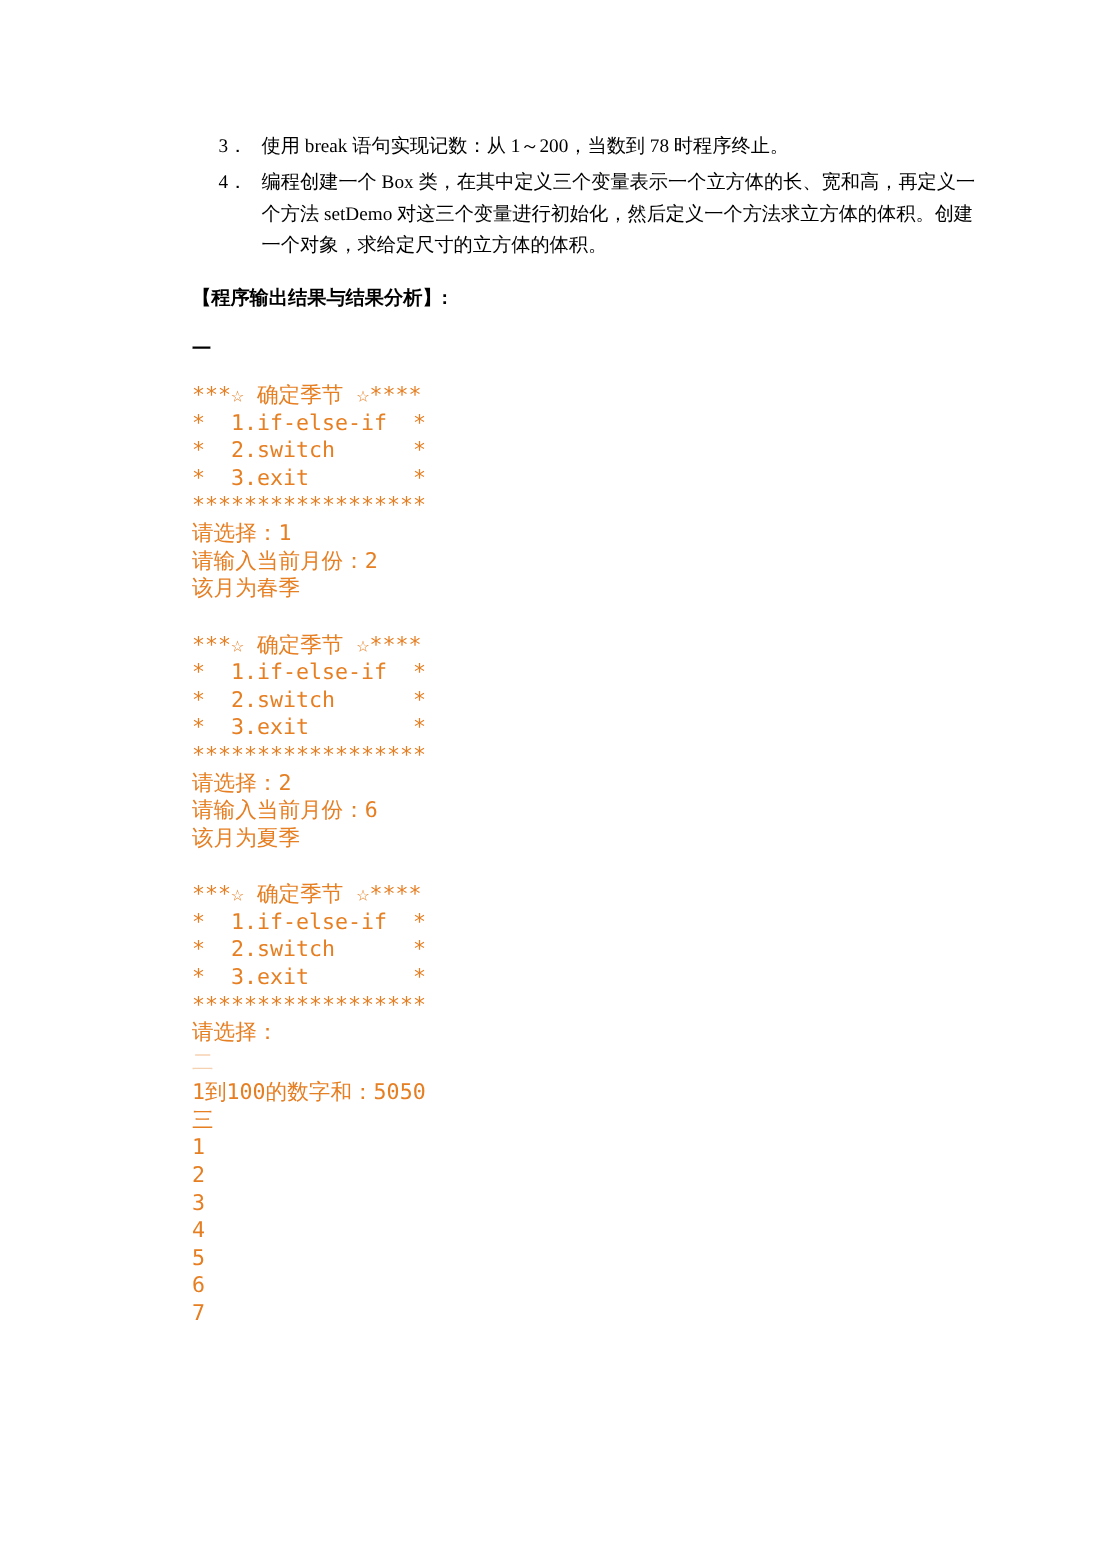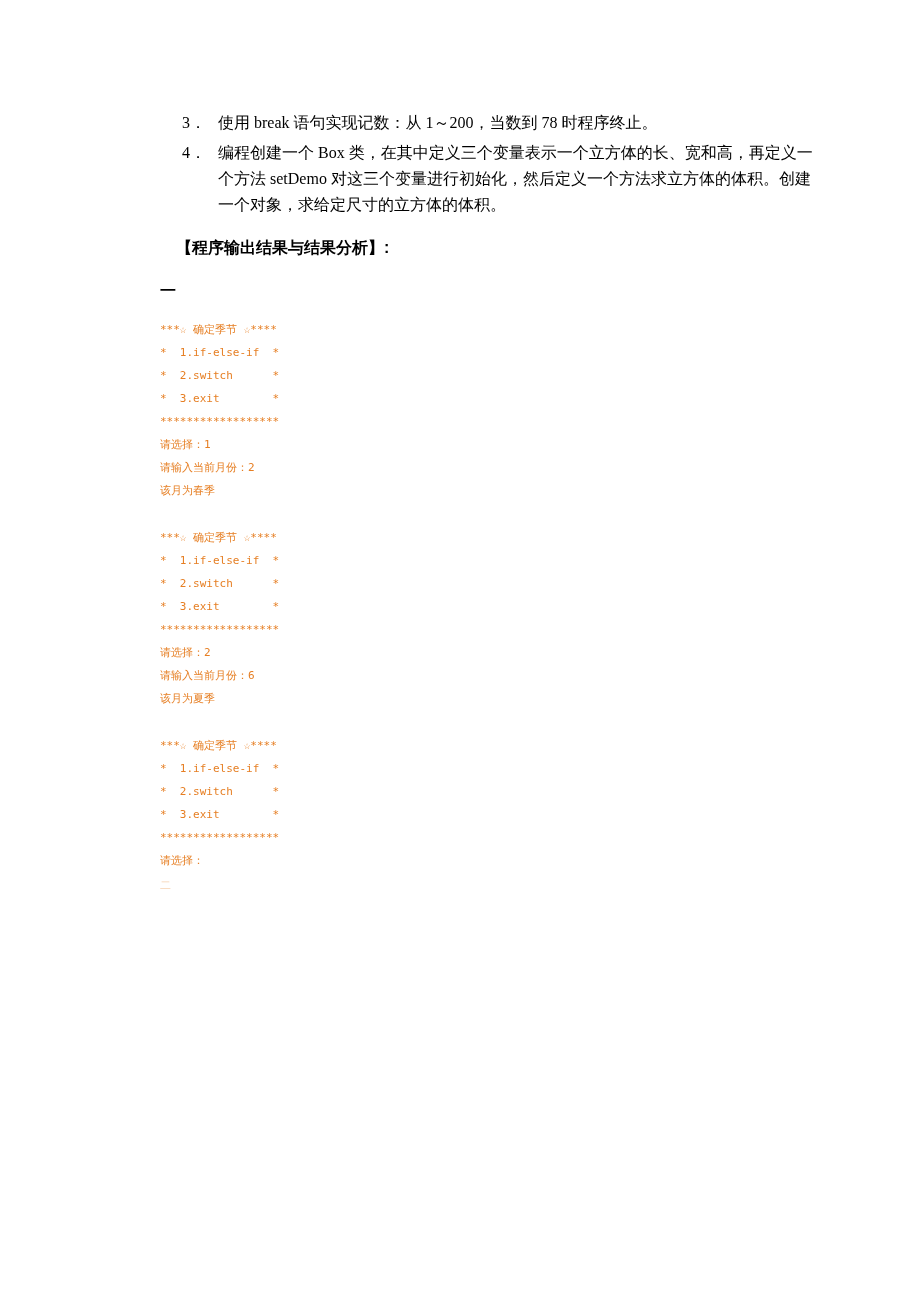--- a/index.html
+++ b/index.html
@@ -28,31 +28,31 @@
     width: 36px;
     margin-left: 22px;
     font-family: "SimSun", "宋体", serif;
   }
   .list-text {
     flex: 1;
   }
   .section-heading {
     font-size: 16px;
     font-weight: bold;
-    margin: 14px 0 22px 16px;
+    margin: 14px 0 22px 0;
     font-family: "SimSun", "宋体", "Microsoft YaHei", sans-serif;
   }
   .sub-label {
     font-size: 16px;
     font-weight: bold;
     margin: 0 0 16px 0;
   }
   .output-block {
     font-family: "DejaVu Sans Mono", "Consolas", "Courier New", monospace;
-    font-size: 11px;
+    font-size: 18px;
     line-height: 23px;
     color: #e67e22;
     white-space: pre;
     margin-bottom: 24px;
   }
   .output-block.tight {
     margin-bottom: 2px;
   }
   .output-block .faint {
     opacity: 0.35;
@@ -96,14 +96,23 @@
 请输入当前月份：6
 该月为夏季</div>
 
   <div class="output-block tight">***☆ 确定季节 ☆****
 *  1.if-else-if  *
 *  2.switch      *
 *  3.exit        *
 ******************
 请选择：</div>
   <div class="output-block tight"><span class="faint">二</span></div>
+  <div class="output-block">1到100的数字和：5050
+三
+1
+2
+3
+4
+5
+6
+7</div>
 
 </div>
 
 </body></html>

